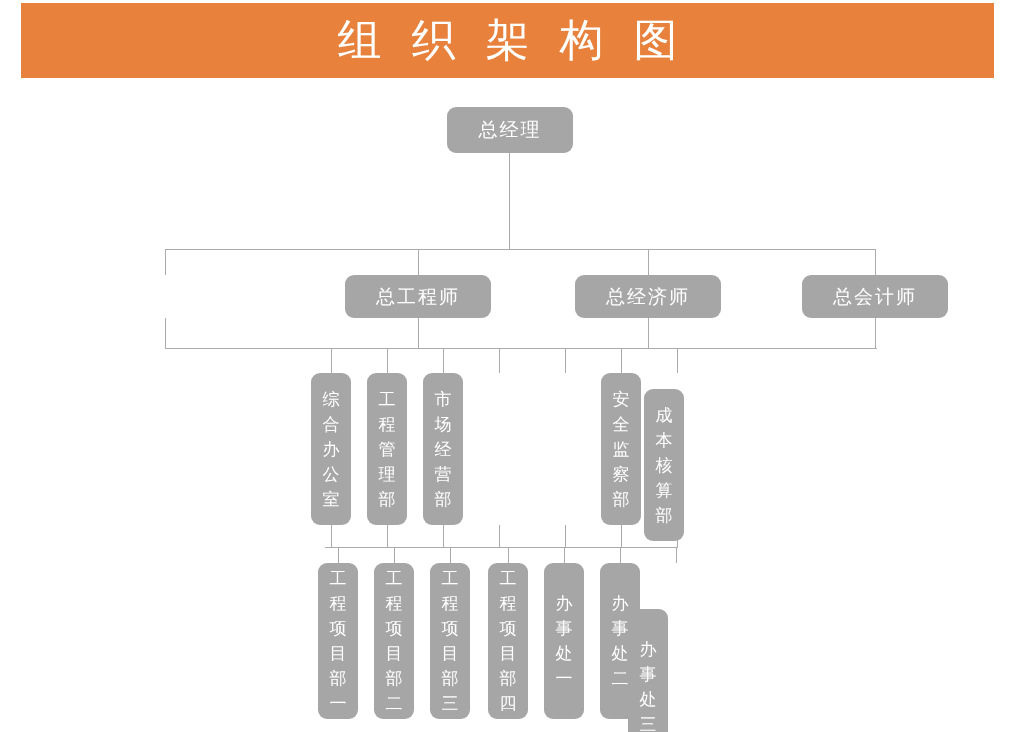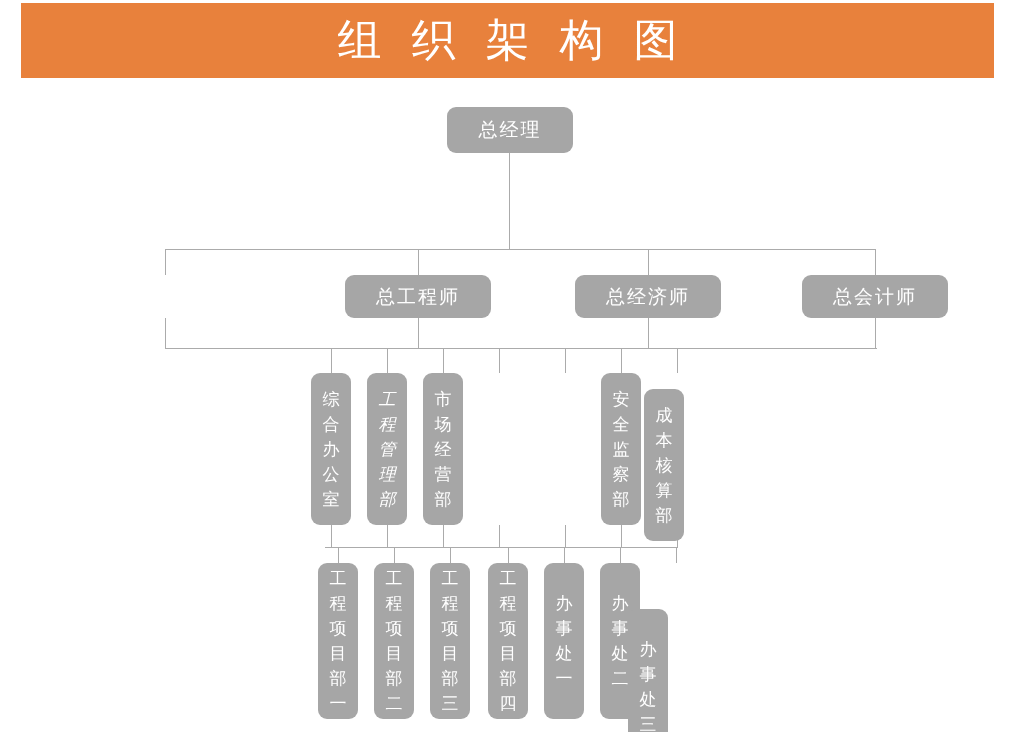--- a/index.html
+++ b/index.html
@@ -131,21 +131,21 @@
   <div class="node h-node" style="left:575px; top:275px;">
     <span>总经济师</span>
   </div>
   <div class="node h-node" style="left:802px; top:275px;">
     <span>总会计师</span>
   </div>
 
   <div class="node v-node lv3" style="left:311px;">
     <span class="vtext">综合办公室</span>
   </div>
-  <div class="node v-node lv3" style="left:367px;font-style:italic;">
+  <div class="node v-node lv3" style="left:367px;">
     <span class="vtext">工程管理部</span>
   </div>
   <div class="node v-node lv3" style="left:423px;">
     <span class="vtext">市场经营部</span>
   </div>
   <div class="node v-node lv3" style="left:601px;">
     <span class="vtext">安全监察部</span>
   </div>
   <div class="node v-node lv3" style="left:644px;margin-top:16px;">
     <span class="vtext">成本核算部</span>

